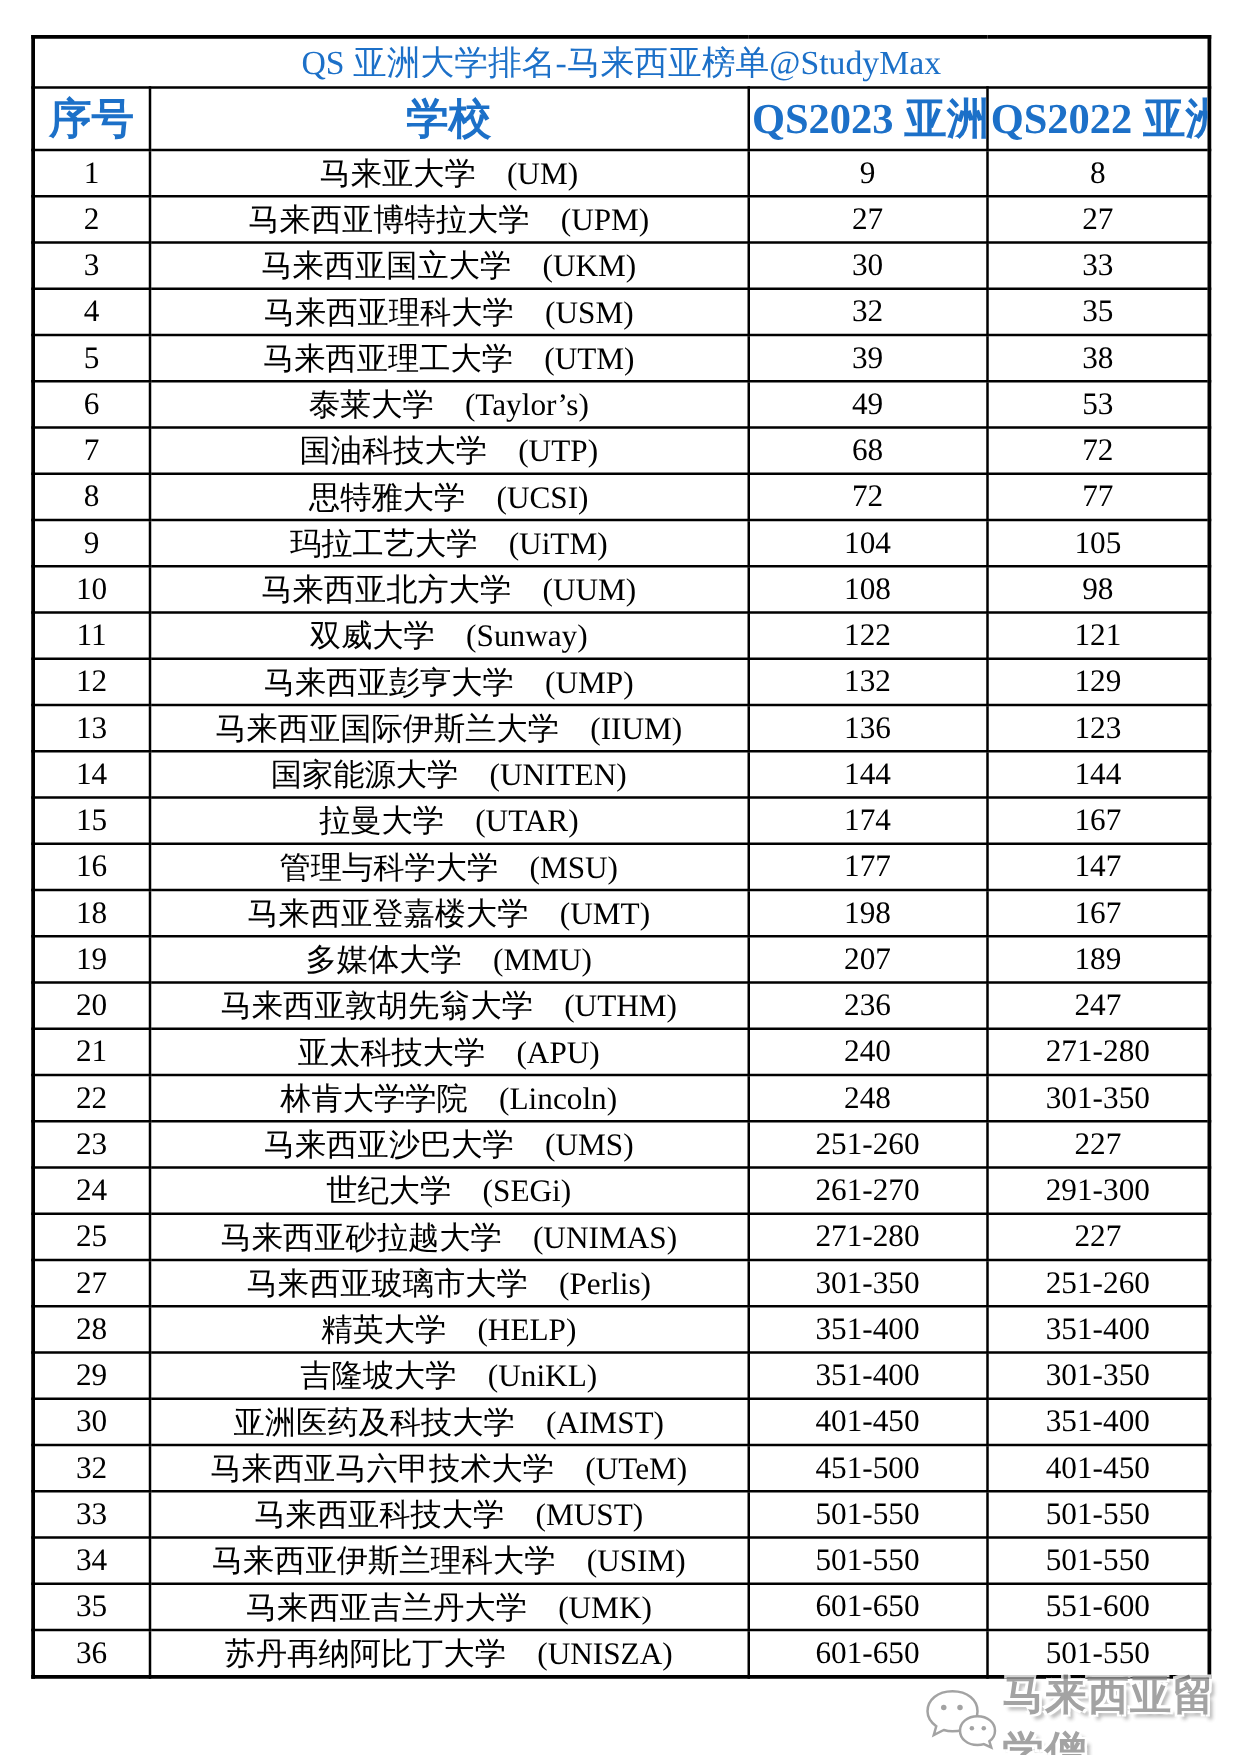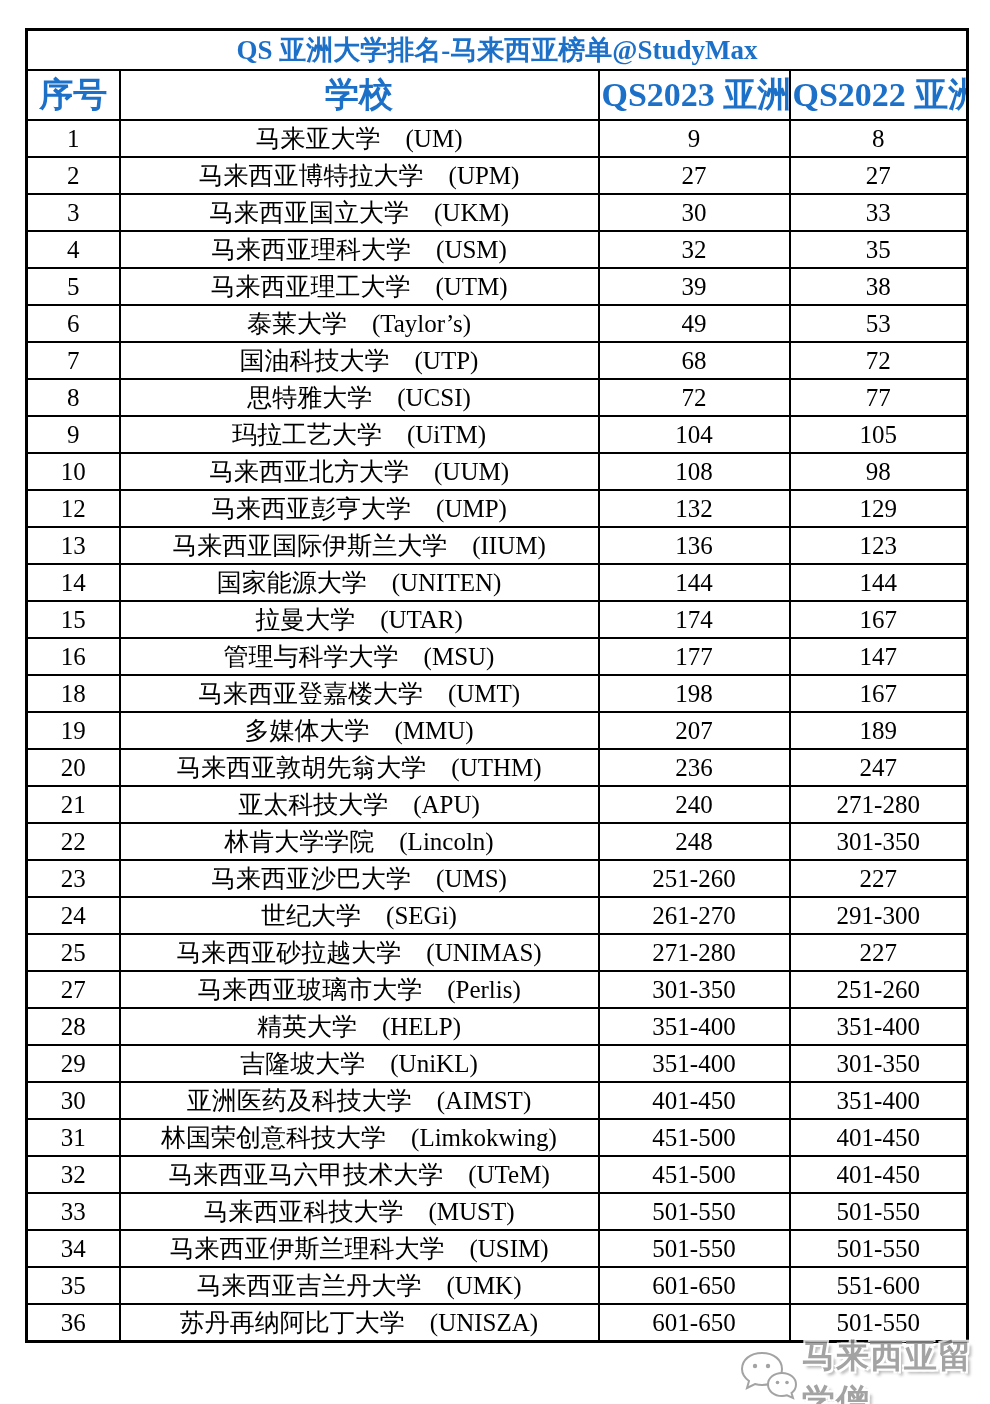--- a/index.html
+++ b/index.html
@@ -28,21 +28,21 @@
     border: 2px solid #000;
     text-align: center;
     vertical-align: middle;
     padding: 1px 2px;
     overflow: hidden;
     white-space: nowrap;
   }
   .title-row th {
     height: 33px;
     font-size: 27px;
-    font-weight: bold;
+    font-weight: normal;
     color: var(--accent);
     text-align: center;
   }
   .header-row th {
     height: 34px;
     font-size: 34px;
     font-weight: bold;
     color: var(--accent);
   }
   .rank-table tbody td {
@@ -155,20 +155,26 @@
           <td>104</td>
           <td>105</td>
         </tr>
         <tr>
           <td>10</td>
           <td>马来西亚北方大学　(UUM)</td>
           <td>108</td>
           <td>98</td>
         </tr>
         <tr>
+          <td>11</td>
+          <td>双威大学　(Sunway)</td>
+          <td>122</td>
+          <td>121</td>
+        </tr>
+        <tr>
           <td>12</td>
           <td>马来西亚彭亨大学　(UMP)</td>
           <td>132</td>
           <td>129</td>
         </tr>
         <tr>
           <td>13</td>
           <td>马来西亚国际伊斯兰大学　(IIUM)</td>
           <td>136</td>
           <td>123</td>
@@ -255,26 +261,20 @@
           <td>29</td>
           <td>吉隆坡大学　(UniKL)</td>
           <td>351-400</td>
           <td>301-350</td>
         </tr>
         <tr>
           <td>30</td>
           <td>亚洲医药及科技大学　(AIMST)</td>
           <td>401-450</td>
           <td>351-400</td>
-        </tr>
-        <tr>
-          <td>31</td>
-          <td>林国荣创意科技大学　(Limkokwing)</td>
-          <td>451-500</td>
-          <td>401-450</td>
         </tr>
         <tr>
           <td>32</td>
           <td>马来西亚马六甲技术大学　(UTeM)</td>
           <td>451-500</td>
           <td>401-450</td>
         </tr>
         <tr>
           <td>33</td>
           <td>马来西亚科技大学　(MUST)</td>

